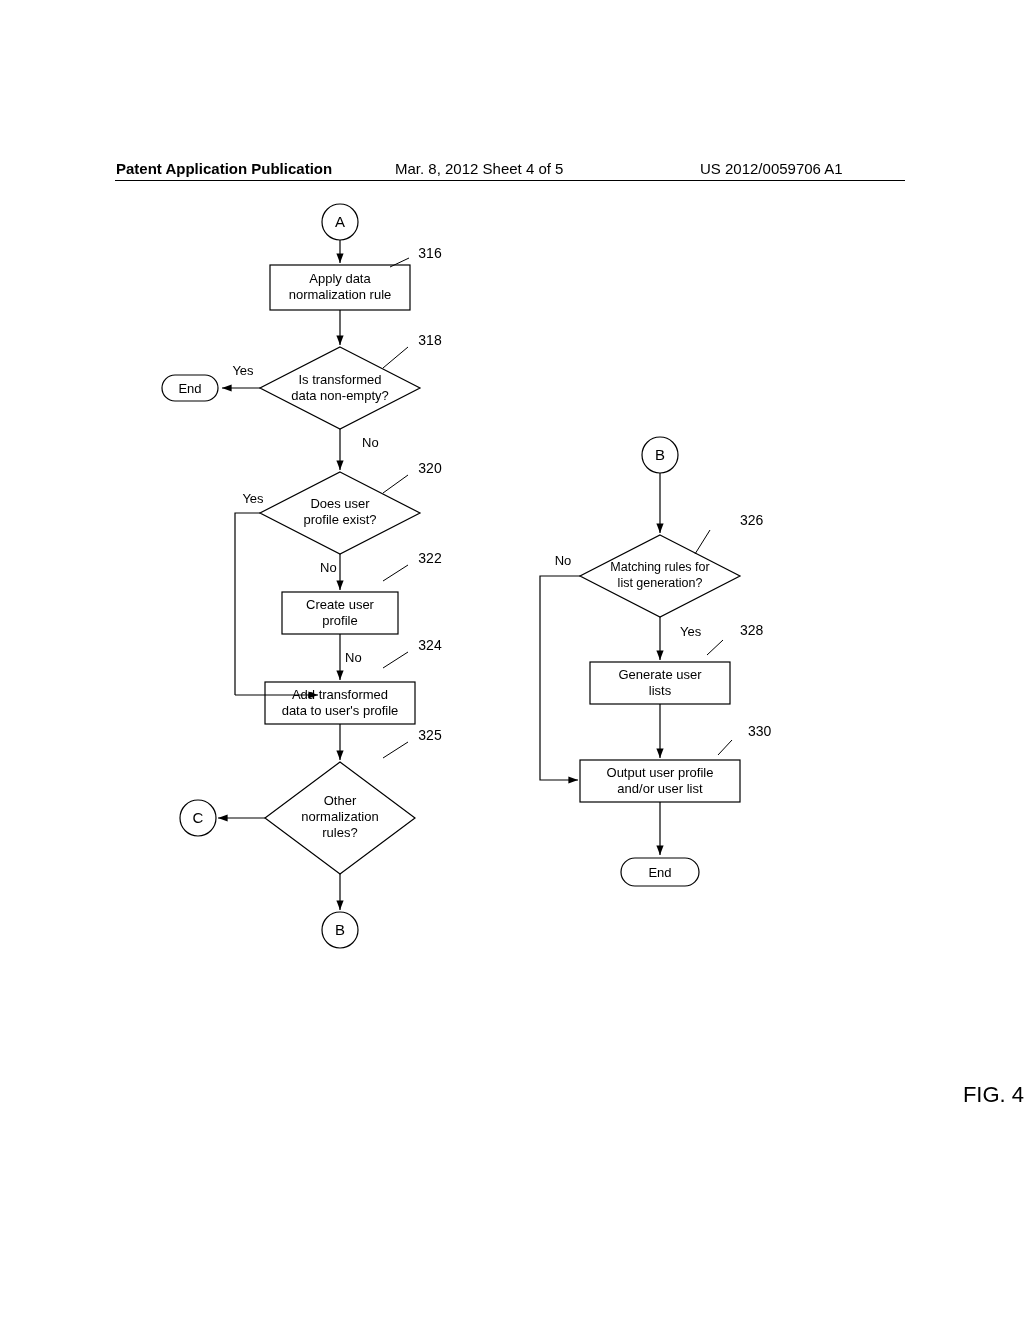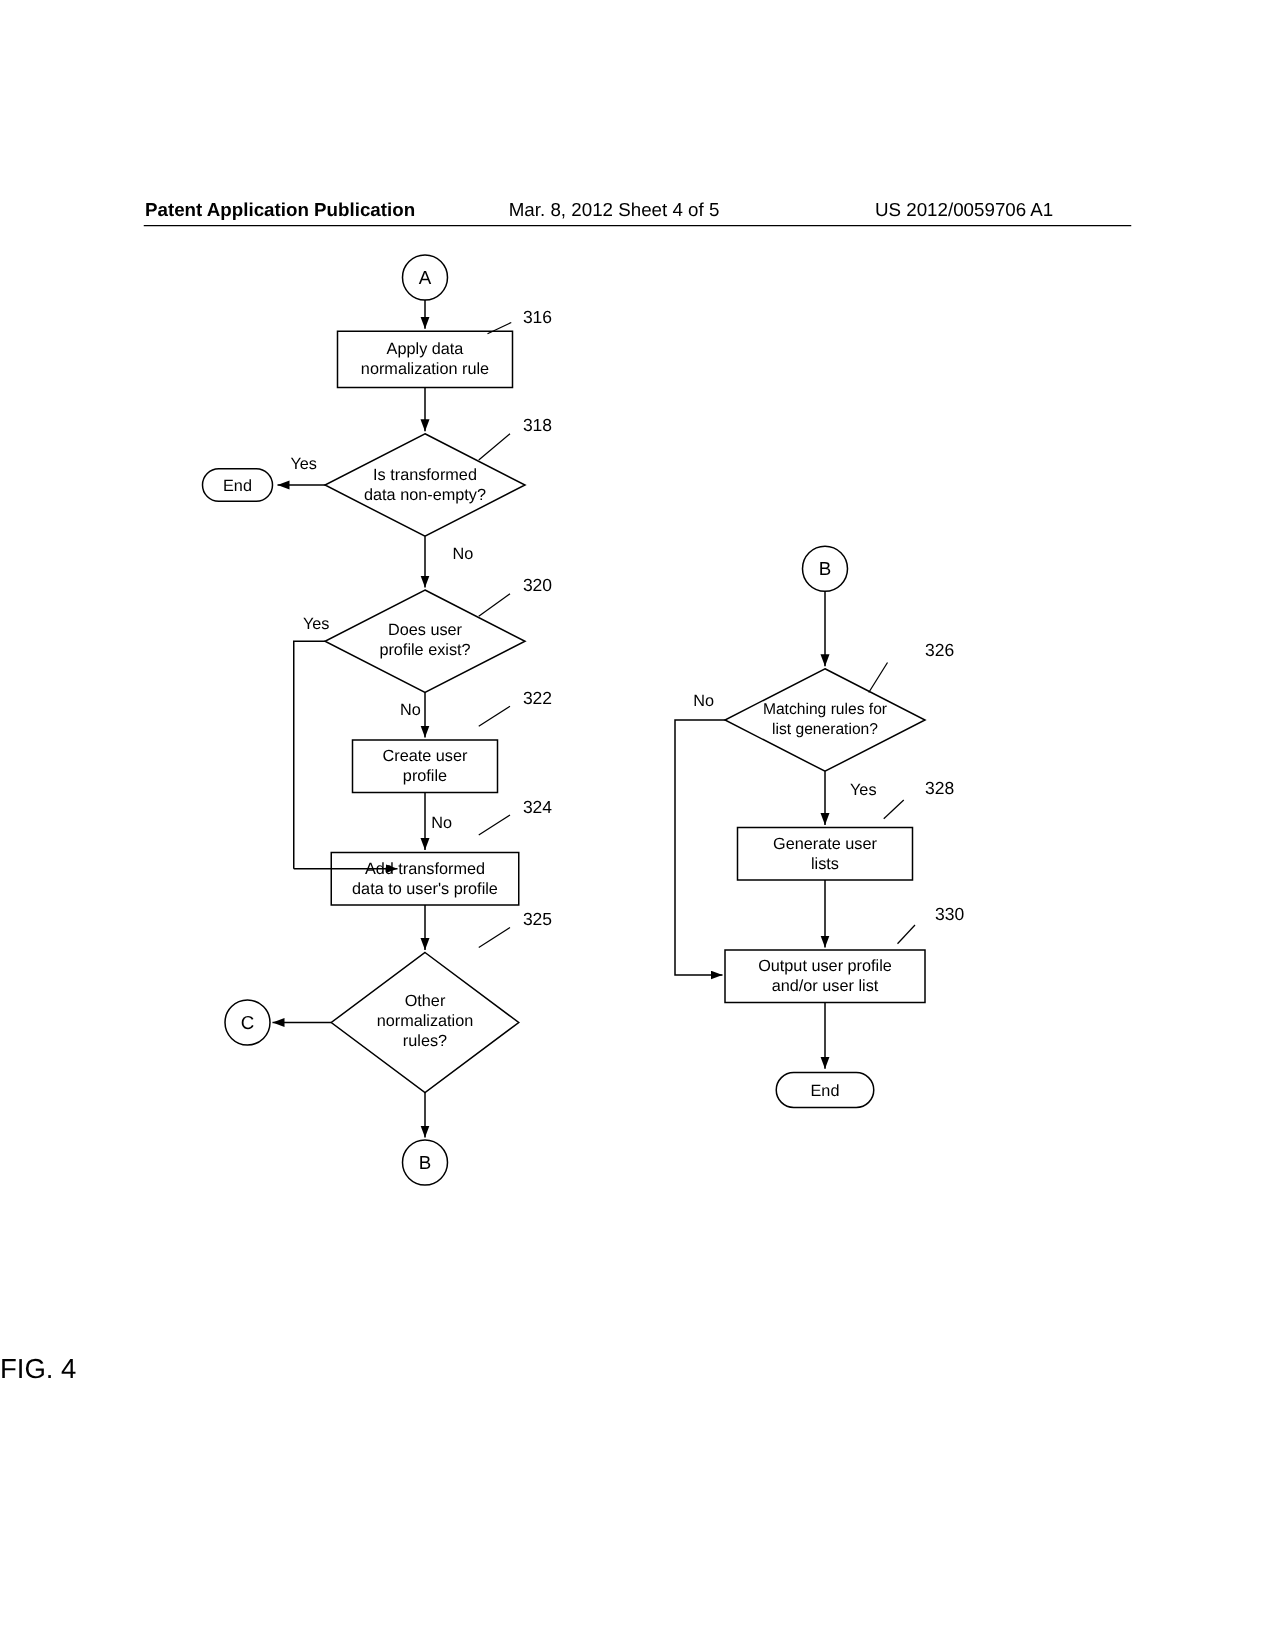--- a/index.html
+++ b/index.html
@@ -34,39 +34,38 @@
     top: 78px;
     left: 116px;
     font-weight: bold;
     font-size: 15px;
   }
   .hdr-mid {
     position: absolute;
     top: 78px;
     left: 395px;
     font-size: 15px;
-    margin-left: 12px;
   }
   .hdr-right {
     position: absolute;
     top: 78px;
     left: 700px;
     font-size: 15px;
   }
   svg {
     position: absolute;
     top: 0;
     left: 0;
   }
   .fig-caption {
     position: absolute;
     top: 1082px;
     left: 0;
     width: 1024px;
-    text-align: left;
+    text-align: right;
     font-size: 22px;
     font-family: Arial, sans-serif;
   }
 </style>
 </head>
 <body>
 <div class="page">
 
 <div class="header">
   <div class="hdr-left">Patent Application Publication</div>

